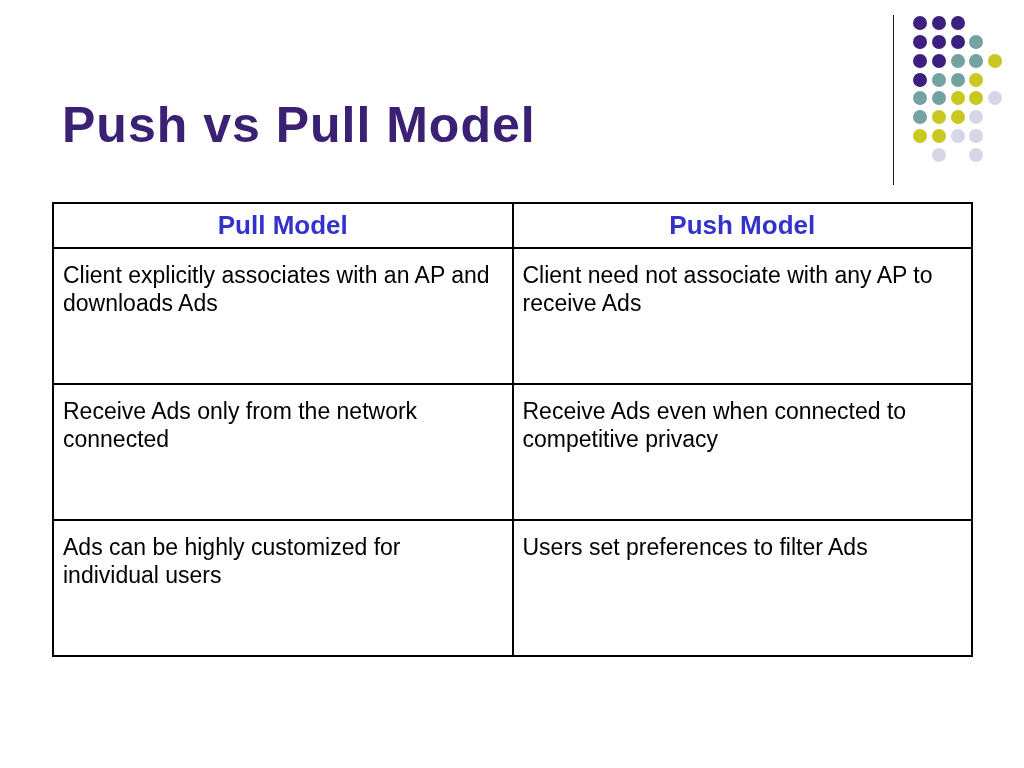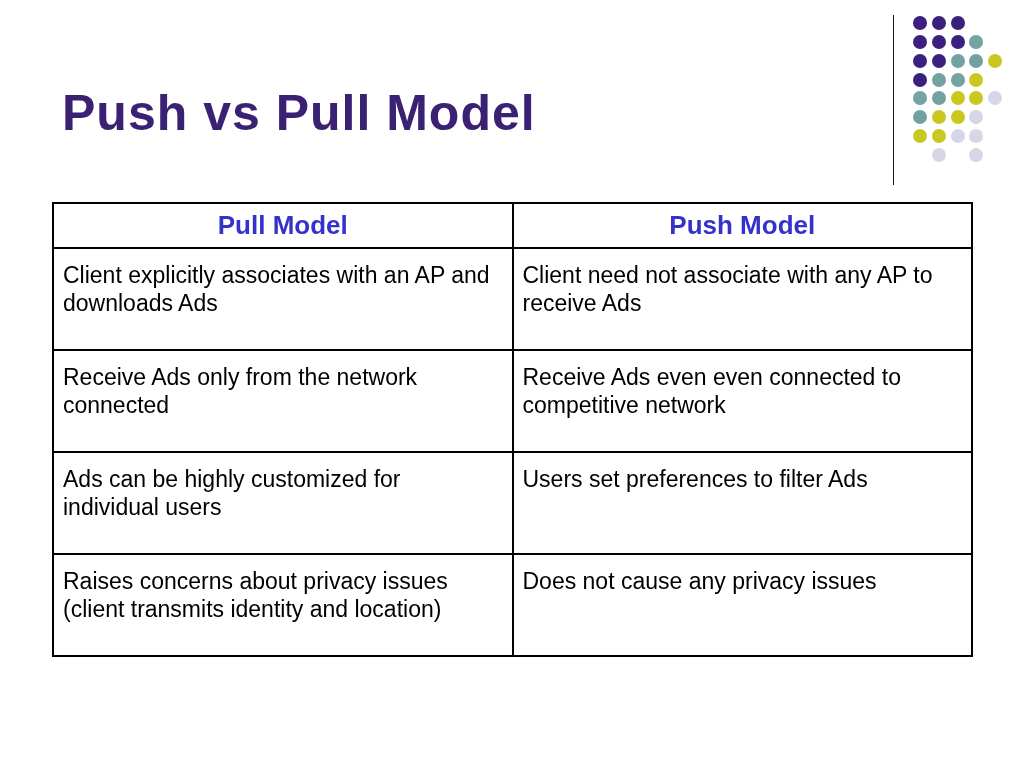--- a/index.html
+++ b/index.html
@@ -13,21 +13,21 @@
     height: 768px;
     background: #ffffff;
     overflow: hidden;
     font-family: "Liberation Sans", sans-serif;
   }
 
   
   .slide-title {
     position: absolute;
     left: 62px;
-    top: 84px;
+    top: 96px;
     margin: 0;
     font-size: 50px;
     font-weight: bold;
     letter-spacing: 1px;
     color: #3B2173;
     font-family: "Liberation Sans", sans-serif;
   }
 
   
   .vline {
@@ -137,26 +137,22 @@
         <th style="color: rgb(51, 51, 204);">Push Model</th>
       </tr>
     </thead>
     <tbody id="table-body">
         <tr class="body-row">
           <td>Client explicitly associates with an AP and downloads Ads</td>
           <td>Client need not associate with any AP to receive Ads</td>
         </tr>
         <tr class="body-row">
           <td>Receive Ads only from the network connected</td>
-          <td>Receive Ads even even connected to competitive network</td>
+          <td>Receive Ads even when connected to competitive privacy</td>
         </tr>
         <tr class="body-row">
           <td>Ads can be highly customized for individual users</td>
           <td>Users set preferences to filter Ads</td>
-        </tr>
-        <tr class="body-row">
-          <td>Raises concerns about privacy issues (client transmits identity and location)</td>
-          <td>Does not cause any privacy issues</td>
         </tr>
       </tbody>
   </table>
 
 </div>
 
 </body></html>

